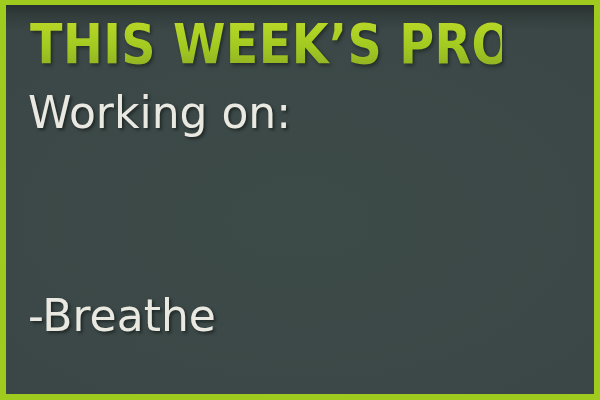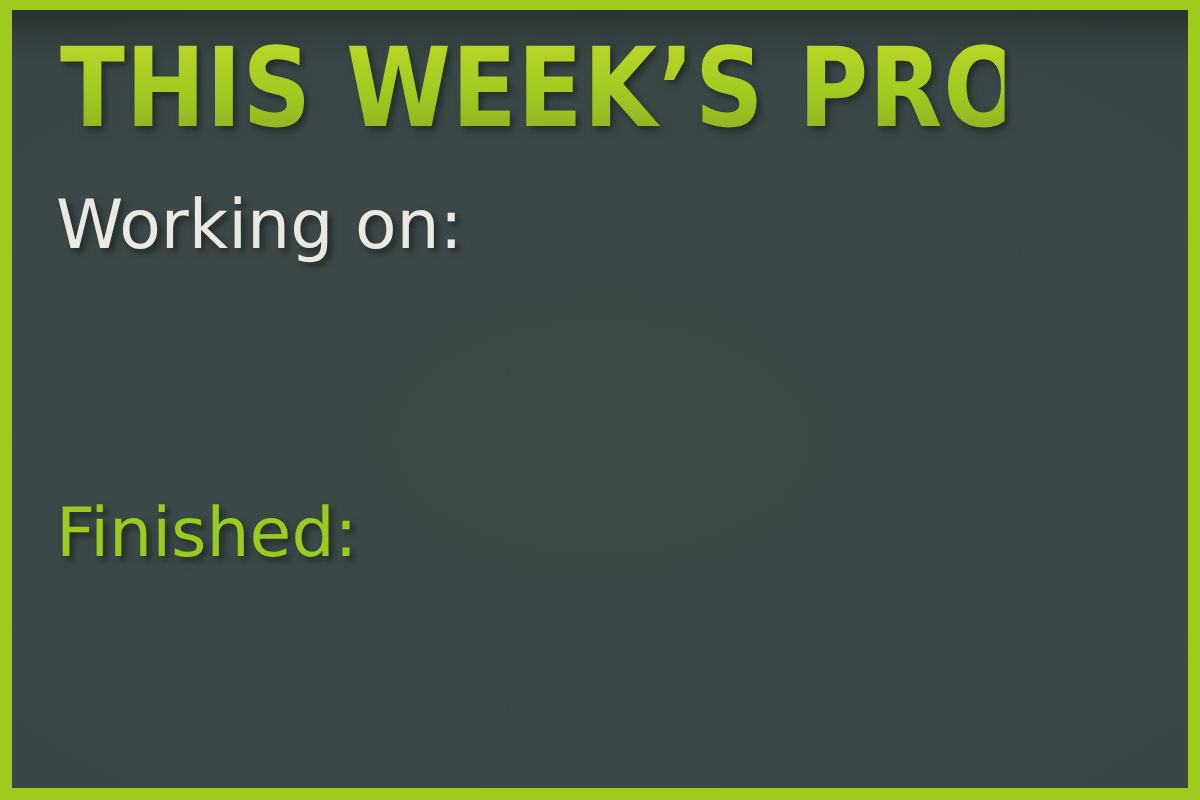--- a/index.html
+++ b/index.html
@@ -93,21 +93,21 @@
     filter: drop-shadow(2px 2px 2px rgba(12,18,17,0.55));
   }
 
   
   .line {
     position: absolute;
     left: 22px;
     margin: 0;
     font-family: "DejaVu Sans", sans-serif;
     font-weight: 400;
-    font-size: 34px;
+    font-size: 44px;
     line-height: 40px;
     white-space: nowrap;
     text-shadow: 2px 2px 3px rgba(14,20,19,0.60);
   }
 
   .cream { color: #e9e9e1; }
   .green { color: #9acb1e; }
 
   #working-label  { top: 88px; }
   #working-item   { top: 140px; }
@@ -119,18 +119,18 @@
 
 <div id="card">
   <div id="panel">
     <div id="content">
 
       <h1 id="heading">THIS WEEK’S PROJECTS</h1>
 
       <p class="line cream" id="working-label">Working on:</p>
 
 
-      <p class="line green" id="finished-label">Finished:</p>
 
+      <p class="line cream" id="finished-item">-Breathe</p>
 
     </div>
   </div>
 </div>
 
 </body></html>

